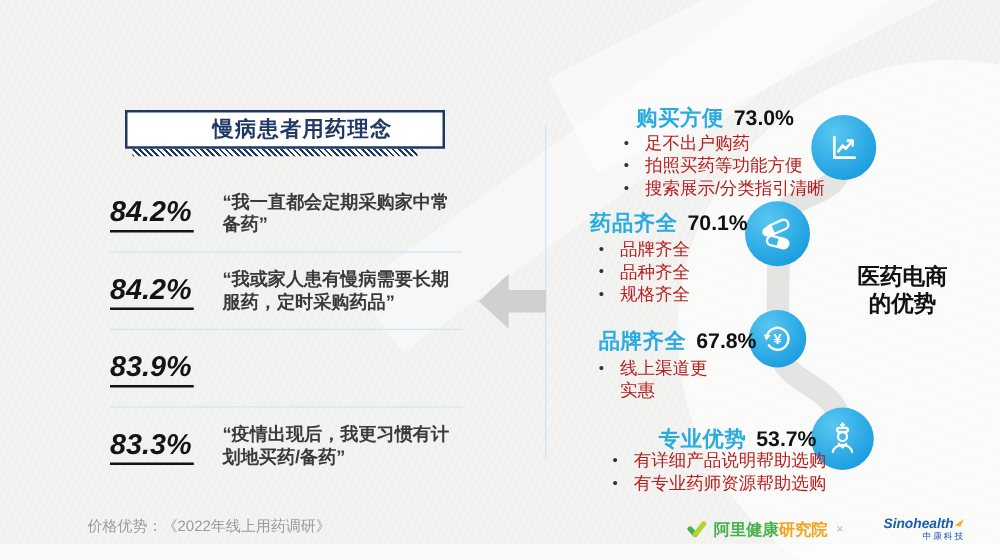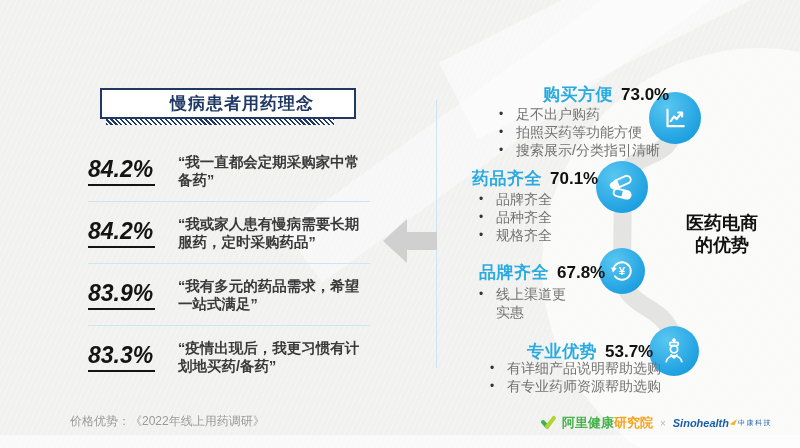--- a/index.html
+++ b/index.html
@@ -64,51 +64,51 @@
     width:192px; font-size:14.5px; font-weight:600; color:#3a3a3a; line-height:18px;
   }
   .v-divider{position:absolute; left:436px; top:100px; width:1px; height:268px; background:#cfe4f5; z-index:1;}
   .big-arrow{position:absolute; left:383px; top:219px; z-index:3;}
   
   .rp-head{position:absolute; z-index:3; font-size:17px; font-weight:800; white-space:nowrap;}
   .rp-head .cn{color:#29abe2; letter-spacing:.5px;}
   .rp-head .pct{color:#111111; margin-left:8px;}
   .rp-bullets{position:absolute; z-index:3; margin:0; padding:0; list-style:none;}
   .rp-bullets li{
-    position:relative; padding-left:19px; font-size:14px; color:#737373;
+    position:relative; padding-left:19px; font-size:14px; color:#b91c1c;
     line-height:18px; font-weight:500;
   }
   .rp-bullets li::before{content:"•"; position:absolute; left:2px; top:0; color:#333; font-size:12px;}
   .rp-bullets.narrow{width:100px;}
-  .head-1{left:543px; top:83px;}   .bullets-1{left:497px; top:105px;}
+  .head-1{left:509px; top:83px;}   .bullets-1{left:497px; top:105px;}
   .head-2{left:472px; top:167px;}  .bullets-2{left:477px; top:190px;}
   .head-3{left:479px; top:261px;}  .bullets-3{left:477px; top:285px;}
   .head-4{left:527px; top:340px;}  .bullets-4{left:488px; top:359px;}
   .side-label{
     position:absolute; left:663px; top:212px; width:118px; z-index:3;
-    text-align:center; font-size:18px; font-weight:800; color:#111; line-height:22px;
+    text-align:center; font-size:18px; font-weight:800; color:#111; line-height:22px;font-family:Liberation Mono, monospace;
   }
   
   .chain-svg{position:absolute; left:0; top:0; z-index:1;}
   .icon-circle{
     position:absolute; border-radius:50%; z-index:2;
     background:radial-gradient(circle at 35% 28%, #58c7f1, #1d9fe0 75%);
     display:flex; align-items:center; justify-content:center;
   }
   .ic-1{left:649px; top:92px;  width:52px; height:52px;}
   .ic-2{left:596px; top:161px; width:52px; height:52px;}
   .ic-3{left:599px; top:248px; width:46px; height:46px;}
   .ic-4{left:649px; top:326px; width:50px; height:50px;}
   
   .source{position:absolute; left:70px; top:413px; font-size:12px; color:#9a9a9a; z-index:3;}
   .logos{position:absolute; right:28px; top:414px; display:flex; align-items:center; z-index:3;}
   .ali-name{font-size:13px; font-weight:bold; margin-left:4px; white-space:nowrap;}
   .ali-green{color:#47b14b;} .ali-orange{color:#f5a21c;}
   .x-sep{color:#b9b9b9; font-size:10px; margin:0 7px;}
-  .sino{display:flex; flex-direction:row; align-items:flex-start; line-height:1;}
+  .sino{display:flex; flex-direction:column; align-items:flex-end; line-height:1;margin-left:25px;}
   .sino-top{display:flex; align-items:flex-start;}
   .sino-en{font-size:11px; font-weight:bold; font-style:italic; color:#1a5dab;}
   .sino-cn{font-size:7px; color:#1a5dab; letter-spacing:1.5px; margin-top:1px;}
 </style>
 </head>
 <body>
 
 <div class="slide">
 
   <div class="bg-hatch"></div>
@@ -125,21 +125,20 @@
     <div class="lp-item">
       <div class="lp-num"><span>84.2%</span></div>
       <div class="lp-quote">“我一直都会定期采购家中常备药”</div>
     </div>
     <div class="lp-item">
       <div class="lp-num"><span>84.2%</span></div>
       <div class="lp-quote">“我或家人患有慢病需要长期服药，定时采购药品”</div>
     </div>
     <div class="lp-item">
       <div class="lp-num"><span>83.9%</span></div>
-      <div class="lp-quote">“我有多元的药品需求，希望一站式满足”</div>
     </div>
     <div class="lp-item">
       <div class="lp-num"><span>83.3%</span></div>
       <div class="lp-quote">“疫情出现后，我更习惯有计划地买药/备药”</div>
     </div>
   </div>
 
   <div class="v-divider"></div>
 
   <svg class="big-arrow" width="54" height="44" viewBox="0 0 54 44">

